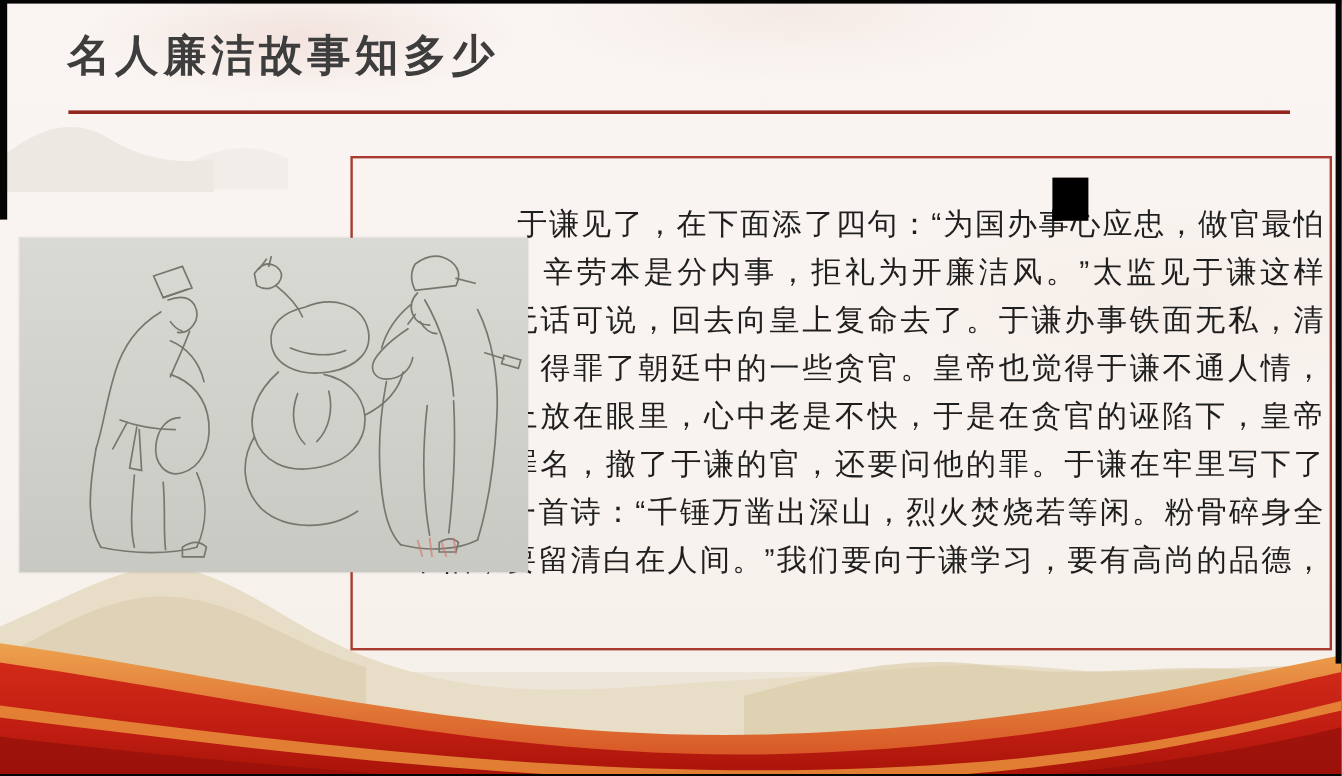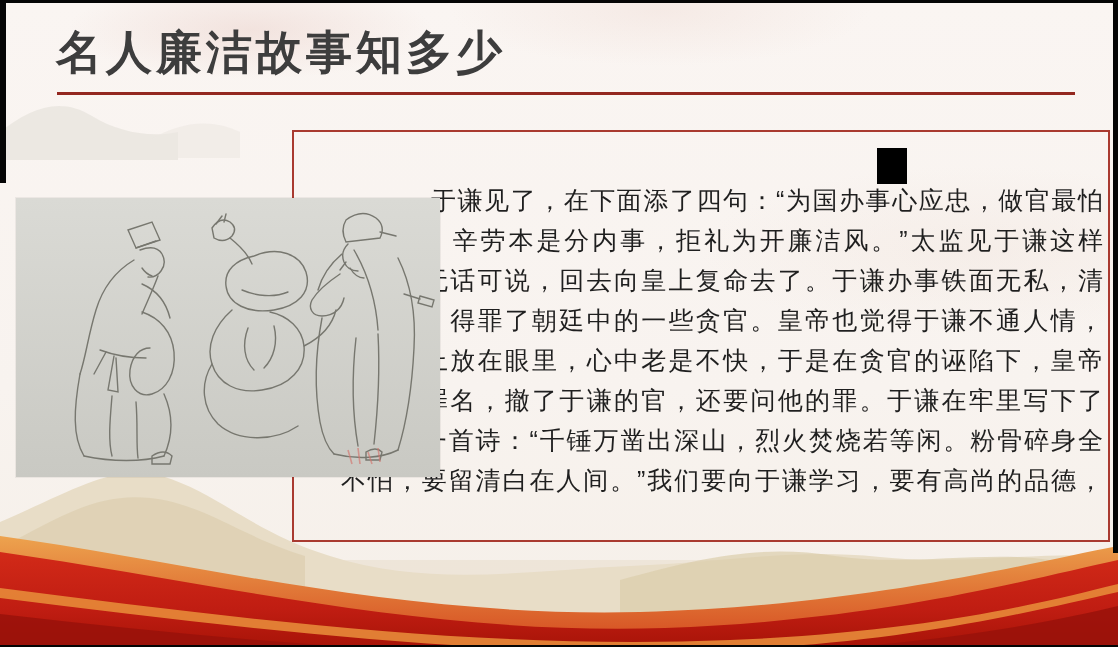--- a/index.html
+++ b/index.html
@@ -8,32 +8,32 @@
     font-family:"Liberation Sans",sans-serif;
     background:
       radial-gradient(ellipse 260px 70px at 250px 30px, rgba(233,205,198,.45), rgba(233,205,198,0) 70%),
       radial-gradient(ellipse 300px 80px at 660px 10px, rgba(236,214,206,.35), rgba(236,214,206,0) 70%),
       radial-gradient(ellipse 400px 120px at 980px 250px, rgba(238,223,214,.30), rgba(238,223,214,0) 70%),
       linear-gradient(180deg,#faf5f2 0%,#f8f3ef 60%,#f5efe8 100%);
   }
   .bg-svg{position:absolute;left:0;top:0;width:1118px;height:647px;z-index:0;}
   .page-title{
     position:absolute;left:56px;top:22px;margin:0;z-index:2;
-    font-size:46px;font-weight:700;letter-spacing:4px;color:#3d3d3d;
+    font-size:36px;font-weight:700;letter-spacing:4px;color:#3d3d3d;
   }
   .title-underline{
     position:absolute;left:57px;top:92px;width:1018px;height:3px;
     background:#93271f;z-index:2;
   }
   .story-box{
     position:absolute;left:292px;top:130px;width:818px;height:412px;
     border:2px solid #a93a30;box-sizing:border-box;z-index:1;background:transparent;
   }
   .story-text{
-    position:absolute;left:341px;top:180px;width:762px;z-index:2;
+    position:absolute;left:341px;top:167px;width:762px;z-index:2;
     font-size:25px;line-height:40px;color:#1f1f1f;
   }
   .story-line{text-align:justify;text-align-last:justify;}
   .story-line.first{text-indent:90px;}
   .story-line.last{text-align-last:left;}
   .illustration{
     position:absolute;left:16px;top:198px;width:424px;height:279px;z-index:2;
     box-shadow:0 0 0 1px rgba(0,0,0,.05);
   }
   .redaction{

